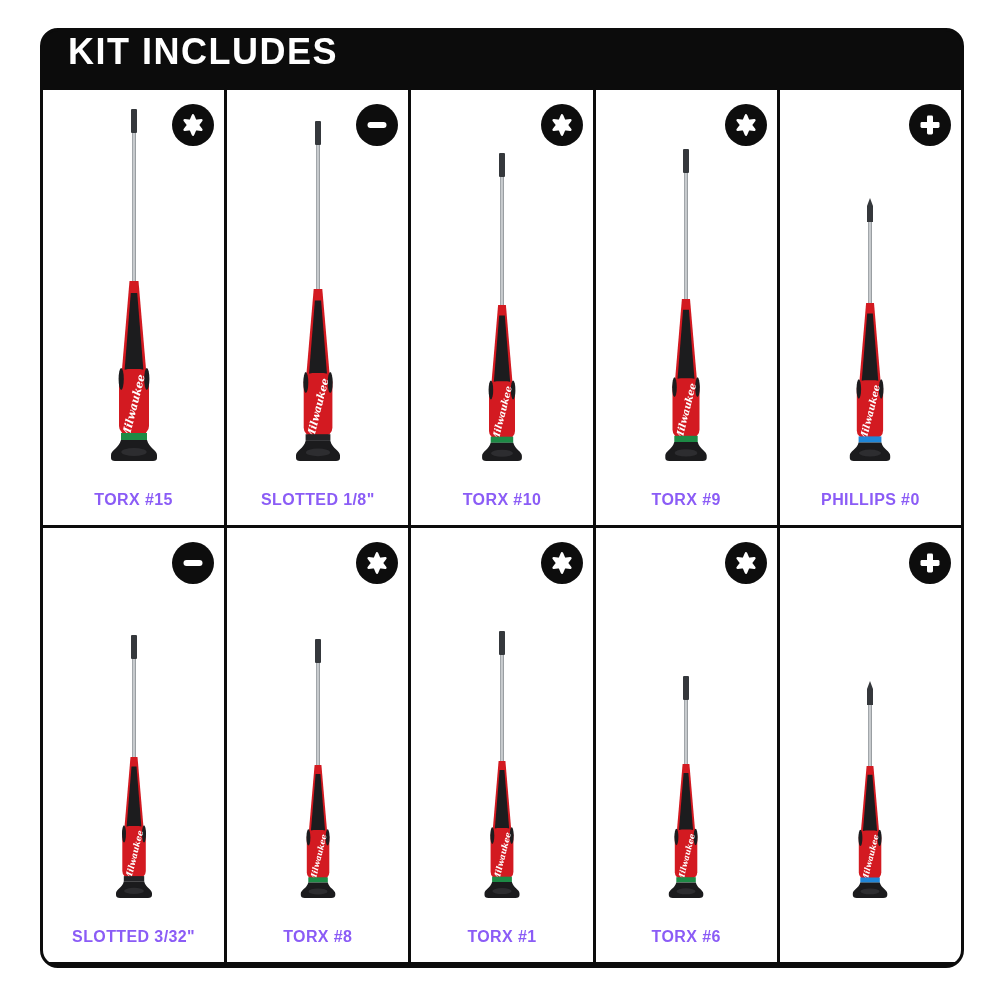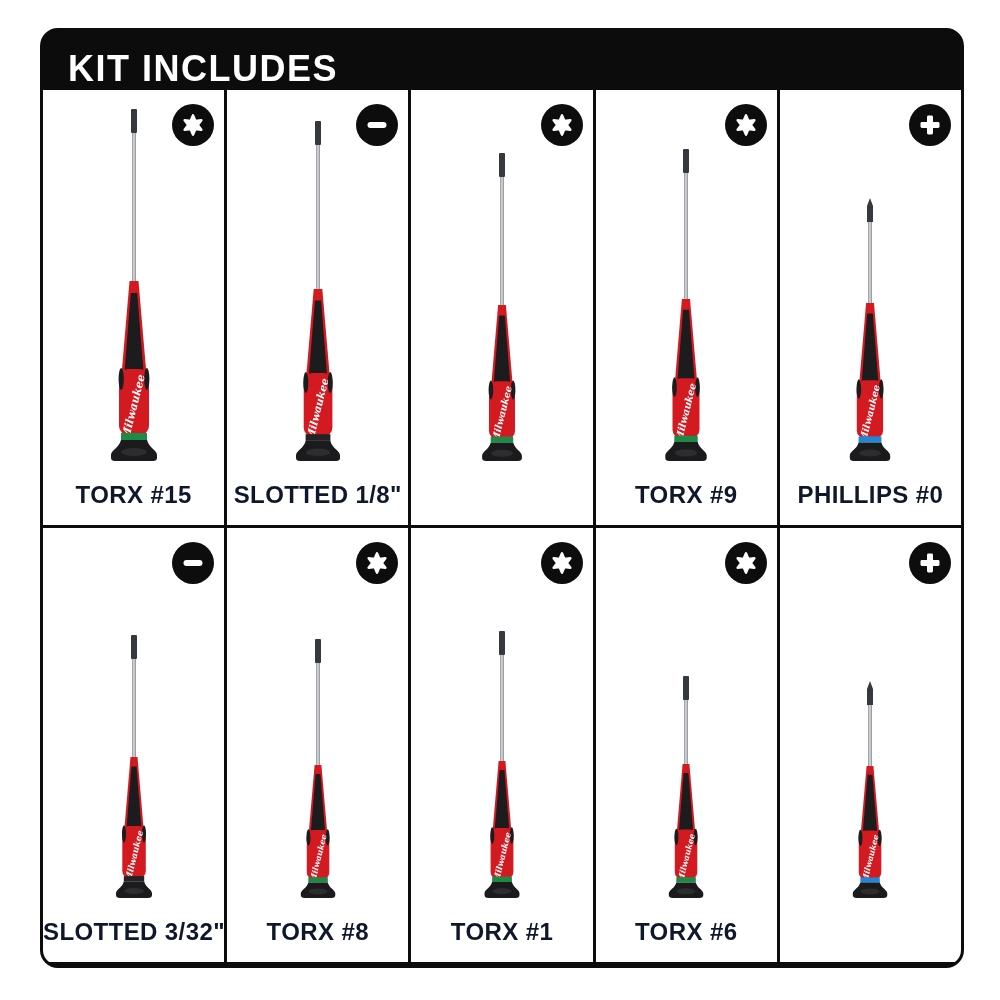--- a/index.html
+++ b/index.html
@@ -1,27 +1,27 @@
 <!DOCTYPE html>
 <html><head>
 <meta charset="utf-8">
 <style>
   html,body{margin:0;padding:0;background:#ffffff;width:1000px;height:1000px;
     font-family:"Liberation Sans",sans-serif;-webkit-font-smoothing:antialiased;}
   .panel{position:absolute;left:40px;top:28px;width:918px;height:934px;
     border:3px solid #0c0c0c;border-radius:18px;overflow:hidden;background:#0c0c0c;}
-  .banner{height:59px;background:#0c0c0c;display:flex;align-items:flex-end;padding-left:25px;}
+  .banner{height:59px;background:#0c0c0c;display:flex;align-items:flex-start;padding-left:25px;}
   .banner .title{color:#ffffff;font-size:36px;font-weight:800;letter-spacing:1.5px;}
   .grid{display:grid;grid-template-columns:repeat(5,1fr);grid-template-rows:repeat(2,1fr);
     gap:3px;background:#0c0c0c;height:872px;}
   .cell{background:#ffffff;position:relative;overflow:hidden;}
   .bit-icon{position:absolute;top:14px;right:10px;width:42px;height:42px;display:block;}
   .driver{position:absolute;bottom:64px;left:50%;transform:translateX(-50%);line-height:0;}
-  .label{position:absolute;bottom:16px;left:0;right:0;text-align:center;color:#0f172a;
-    font-size:24px;font-weight:800;letter-spacing:0.4px;white-space:nowrap;}
+  .label{position:absolute;bottom:16px;left:0;right:0;text-align:center;color:#8b5cf6;
+    font-size:16px;font-weight:800;letter-spacing:0.4px;white-space:nowrap;}
 </style>
 </head>
 <body>
 
 <div class="panel">
   <div class="banner">
     <span class="title">KIT INCLUDES</span>
   </div>
   <div class="grid">
   <div class="cell">
@@ -104,20 +104,21 @@
             <rect x="19.0" y="228.3" width="26.0" height="57.5" rx="7.8" fill="#d31a21"></rect>
             <ellipse cx="20.9" cy="236.9" rx="2.3" ry="9.5" fill="#1c1c1e"></ellipse>
             <ellipse cx="43.1" cy="236.9" rx="2.3" ry="9.5" fill="#1c1c1e"></ellipse>
             <g transform="rotate(-76 32.0 261.2)">
               <text x="32.0" y="264.2" text-anchor="middle" fill="#ffffff" font-family="DejaVu Serif, serif" font-style="italic" font-weight="bold" font-size="9.5">Milwaukee</text>
             </g>
             <rect x="20.7" y="283.7" width="22.5" height="6.1" fill="#1d8a45"></rect>
             <path d="M20.7,289.8 C19.0,296.7 12.1,298.5 12.1,302.8 L12.1,305.0 Q12.1,308.0 16.1,308.0 L47.9,308.0 Q51.9,308.0 51.9,305.0 L51.9,302.8 C51.9,298.5 45.0,296.7 43.3,289.8 Z" fill="#1b1b1d"></path>
             <ellipse cx="32.0" cy="300.2" rx="11.0" ry="3.5" fill="#3c3c40" opacity="0.55"></ellipse>
           </svg></div>
+    <div class="label">TORX #10</div>
   </div>
 
   <div class="cell">
     <span class="bit-icon"><svg width="42" height="42" viewBox="-21 -21 42 42">
             <circle cx="0" cy="0" r="21" fill="#0d0d0d"></circle>
             <polygon points="0.00,-9.60 2.35,-4.07 8.31,-4.80 4.70,0.00 8.31,4.80 2.35,4.07 0.00,9.60 -2.35,4.07 -8.31,4.80 -4.70,0.00 -8.31,-4.80 -2.35,-4.07" fill="#ffffff" stroke="#ffffff" stroke-width="2.6" stroke-linejoin="round"></polygon>
           </svg></span>
     <div class="driver"><svg width="64" height="312" viewBox="0 0 64 312">
             <defs>
               <linearGradient id="sg3" x1="0" y1="0" x2="1" y2="0">

